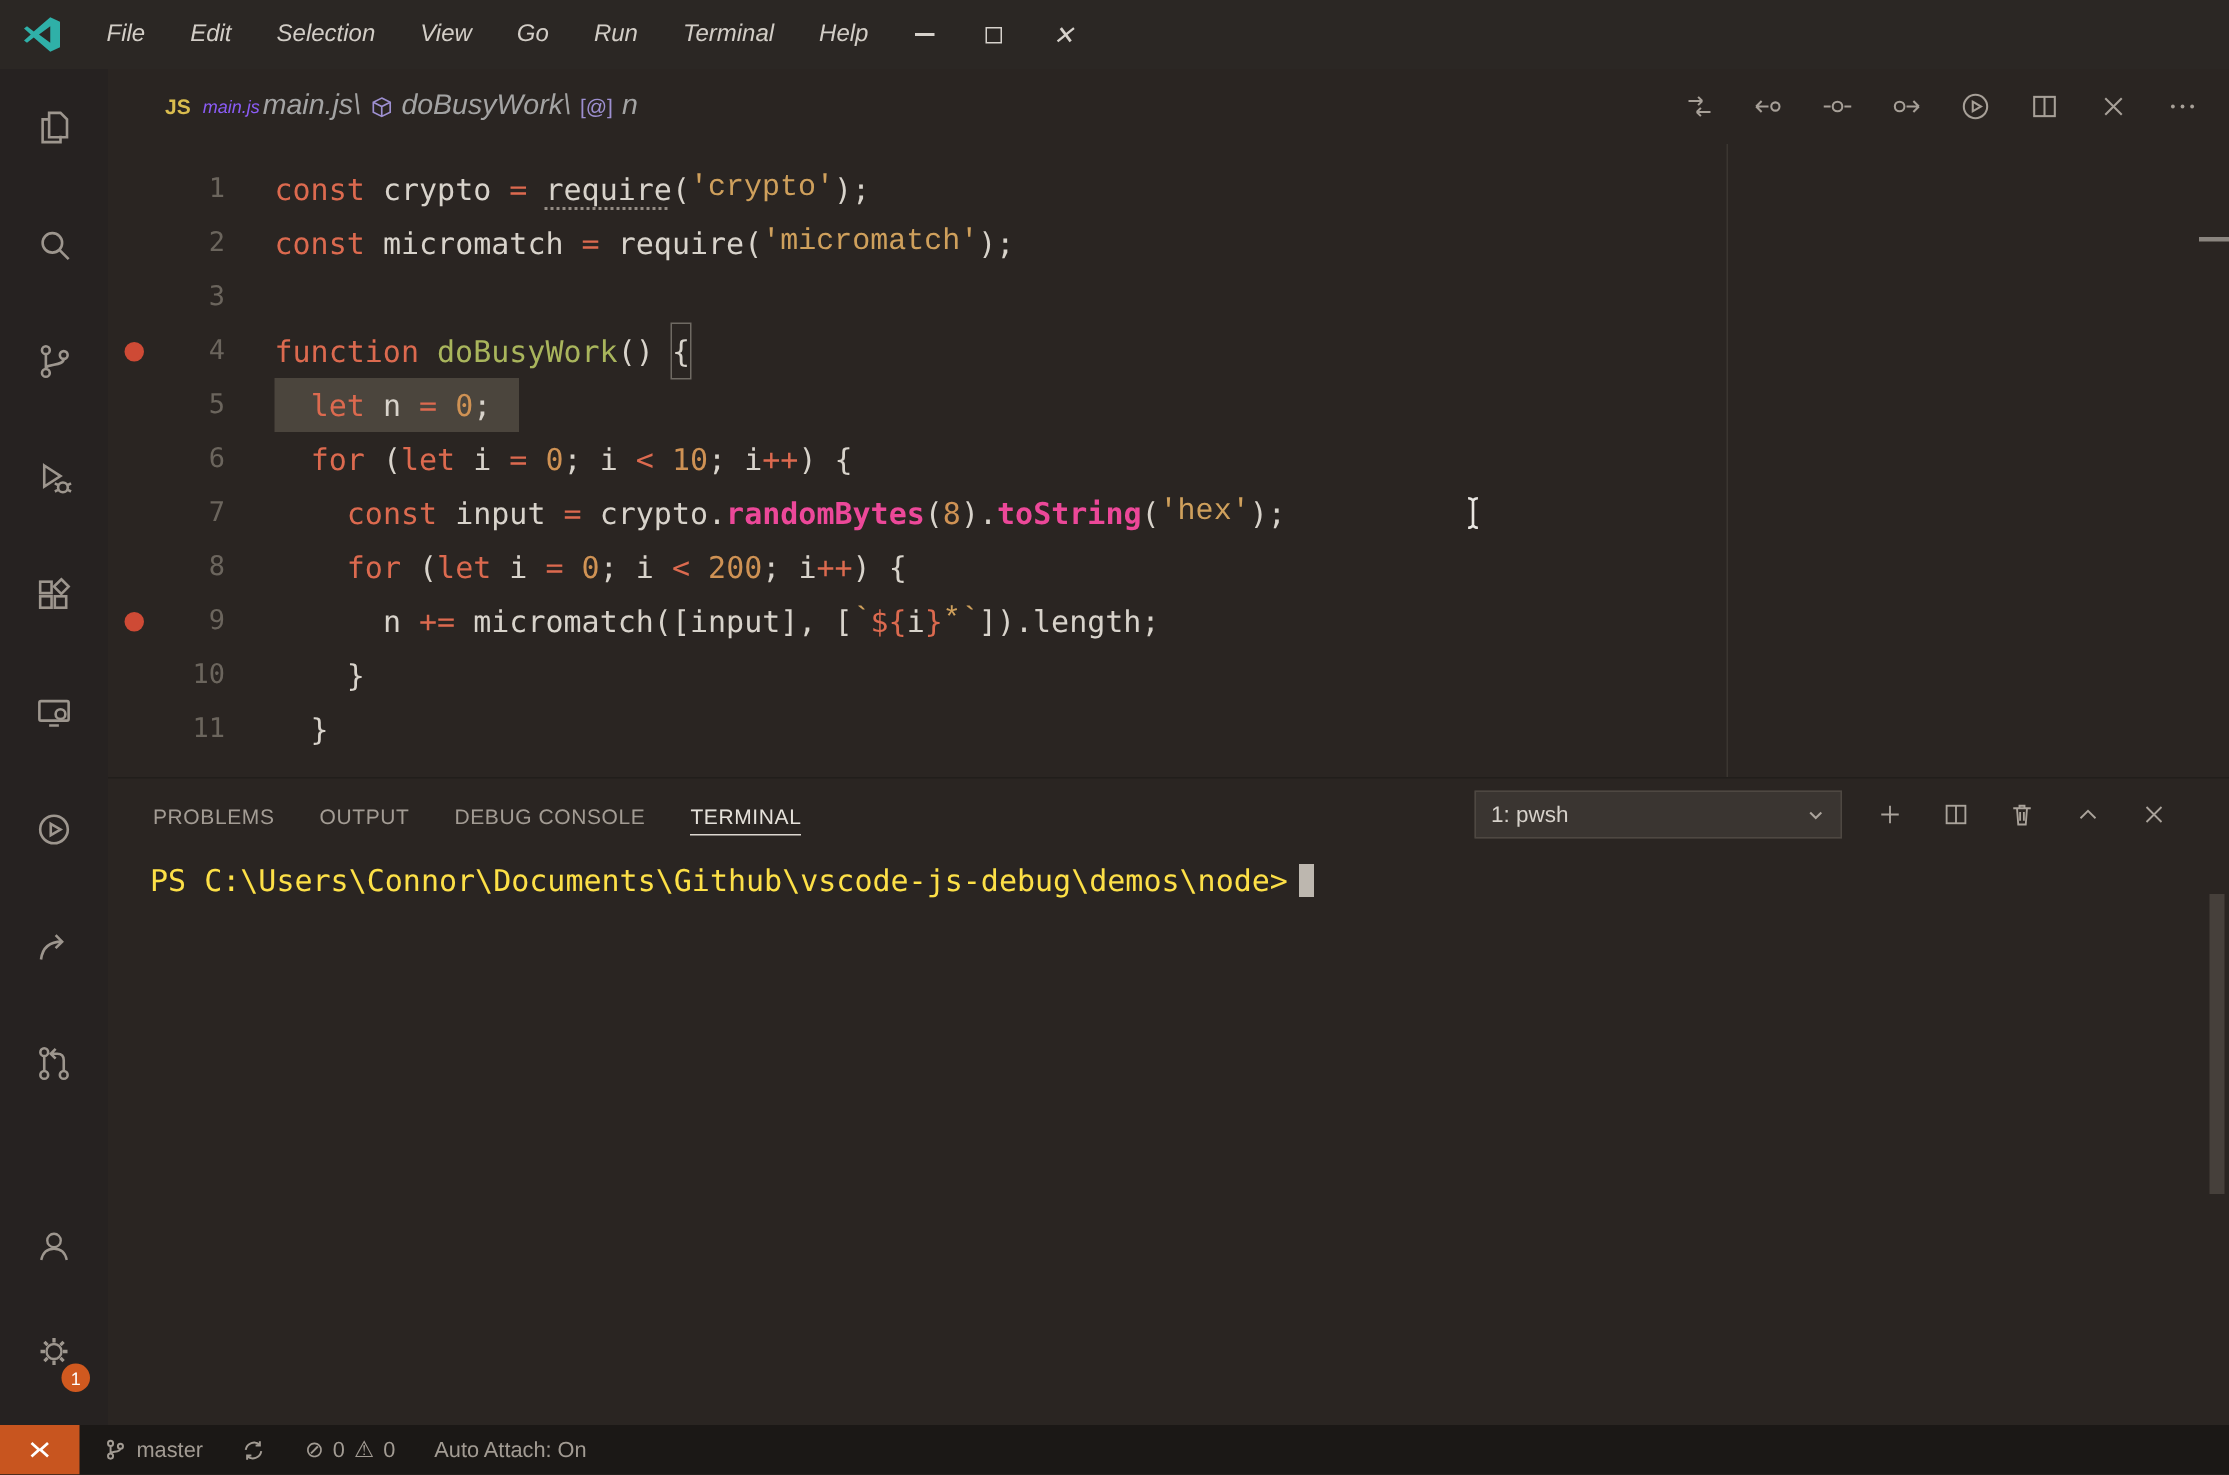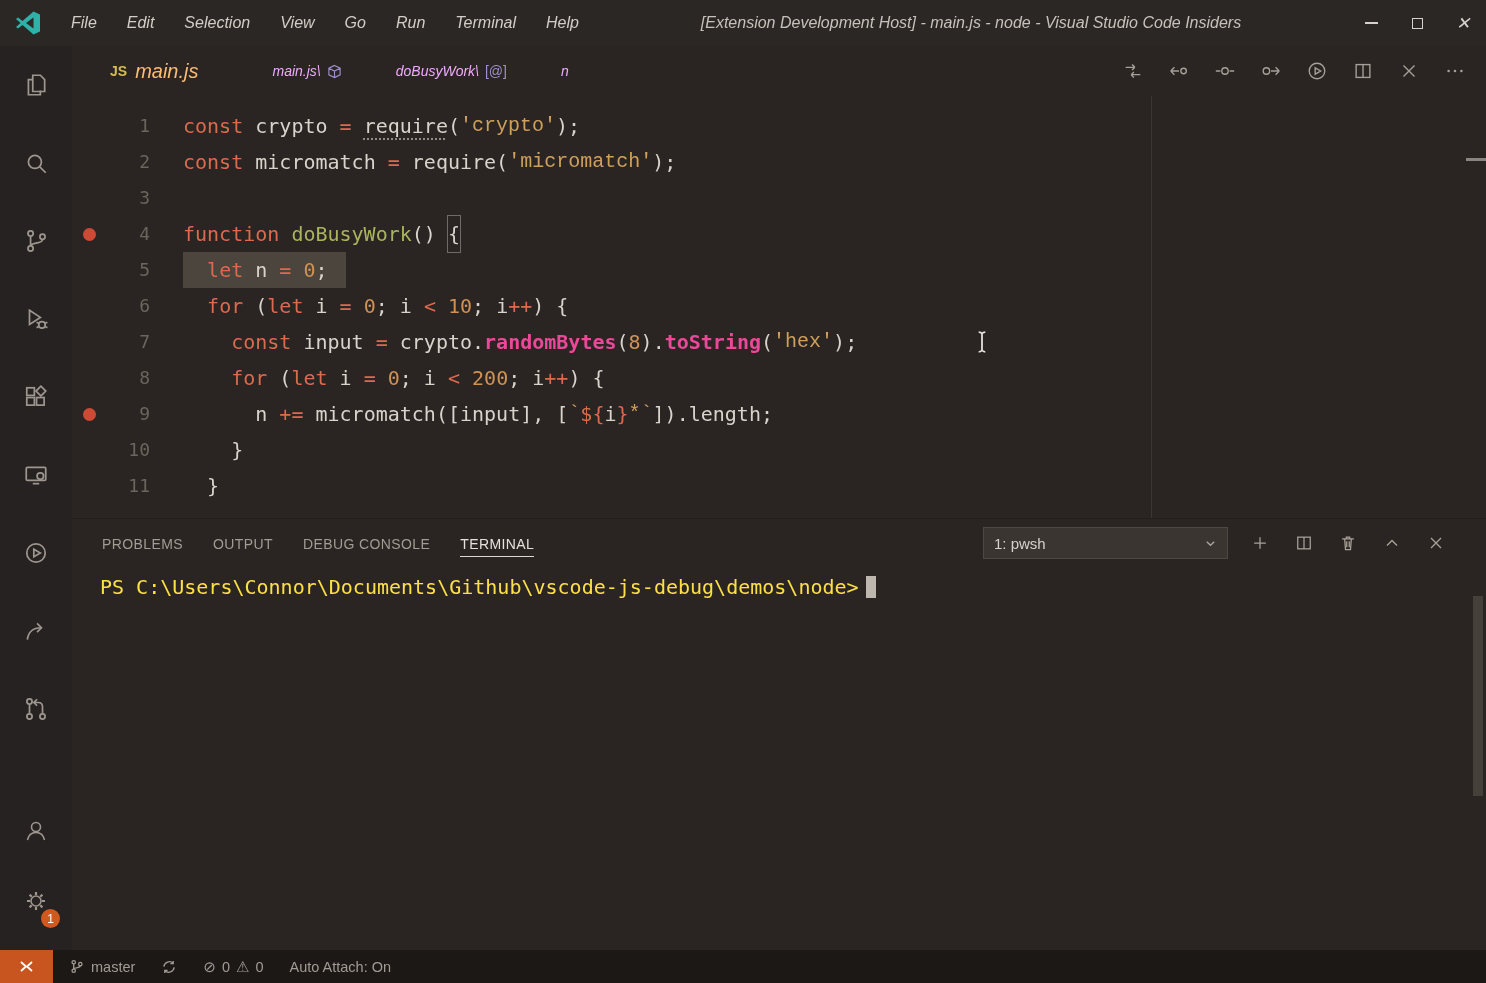--- a/index.html
+++ b/index.html
@@ -38,22 +38,22 @@
     position:absolute; right:12px; bottom:8px; width:19px; height:19px; border-radius:50%;
     background:#d0591f; color:#fff; font-size:12px; display:flex; align-items:center; justify-content:center;
   }
 
   
   .editor-col { flex:1; display:flex; flex-direction:column; min-width:0; position:relative; background:#2a2522; }
 
   
   .breadcrumb-bar { height:50px; display:flex; align-items:center; padding-left:38px; flex:none; }
   .js-badge { color:#d9bc4e; font-weight:bold; font-size:14px; margin-right:8px; }
-  .bc-file { color:#fdba74; font-style:italic; font-size:20px; margin-right:26px; }
-  .bc-crumb { color:#f0abfc; font-style:italic; font-size:14px; margin-right:6px;margin-left:48px; }
+  .bc-file { color:#8b5cf6; font-style:italic; font-size:12px; margin-right:2px; }
+  .bc-crumb { color:#a3a3a3; font-style:italic; font-size:19px; margin-right:6px; }
   .bc-symbol { color:#9d8fd0; font-size:14px; margin-right:6px; font-style:normal; }
   .bc-cube { margin-right:6px; }
   .editor-actions { margin-left:auto; display:flex; padding-right:8px; }
   .ed-action { width:46px; height:46px; display:flex; align-items:center; justify-content:center; }
   .ed-action svg { stroke:#a7a098; fill:none; stroke-width:1.5; }
 
   
   .code-area { height:422px; position:relative; padding-top:12px; flex:none; overflow:hidden; }
   .code-line { display:flex; height:36px; font-family:"DejaVu Sans Mono", monospace; font-size:20px; line-height:36px; }
   .bp-col { width:34px; display:flex; align-items:center; justify-content:center; flex:none; }
@@ -116,21 +116,20 @@
     <div class="menubar">
         <div class="menu-item">File</div>
         <div class="menu-item">Edit</div>
         <div class="menu-item">Selection</div>
         <div class="menu-item">View</div>
         <div class="menu-item">Go</div>
         <div class="menu-item">Run</div>
         <div class="menu-item">Terminal</div>
         <div class="menu-item">Help</div>
       </div>
-    <div class="window-title">[Extension Development Host] - main.js - node - Visual Studio Code Insiders</div>
     <div class="win-controls">
       <div class="win-btn">
           <span class="min-glyph"></span>
         </div>
       <div class="win-btn">
           <span class="max-glyph"></span>
         </div>
       <div class="win-btn">
           <span>✕</span>
         </div>

